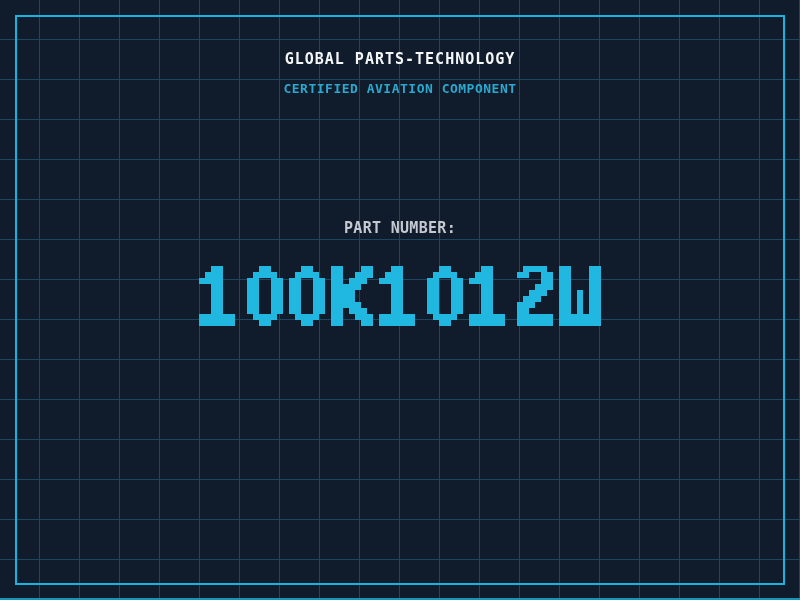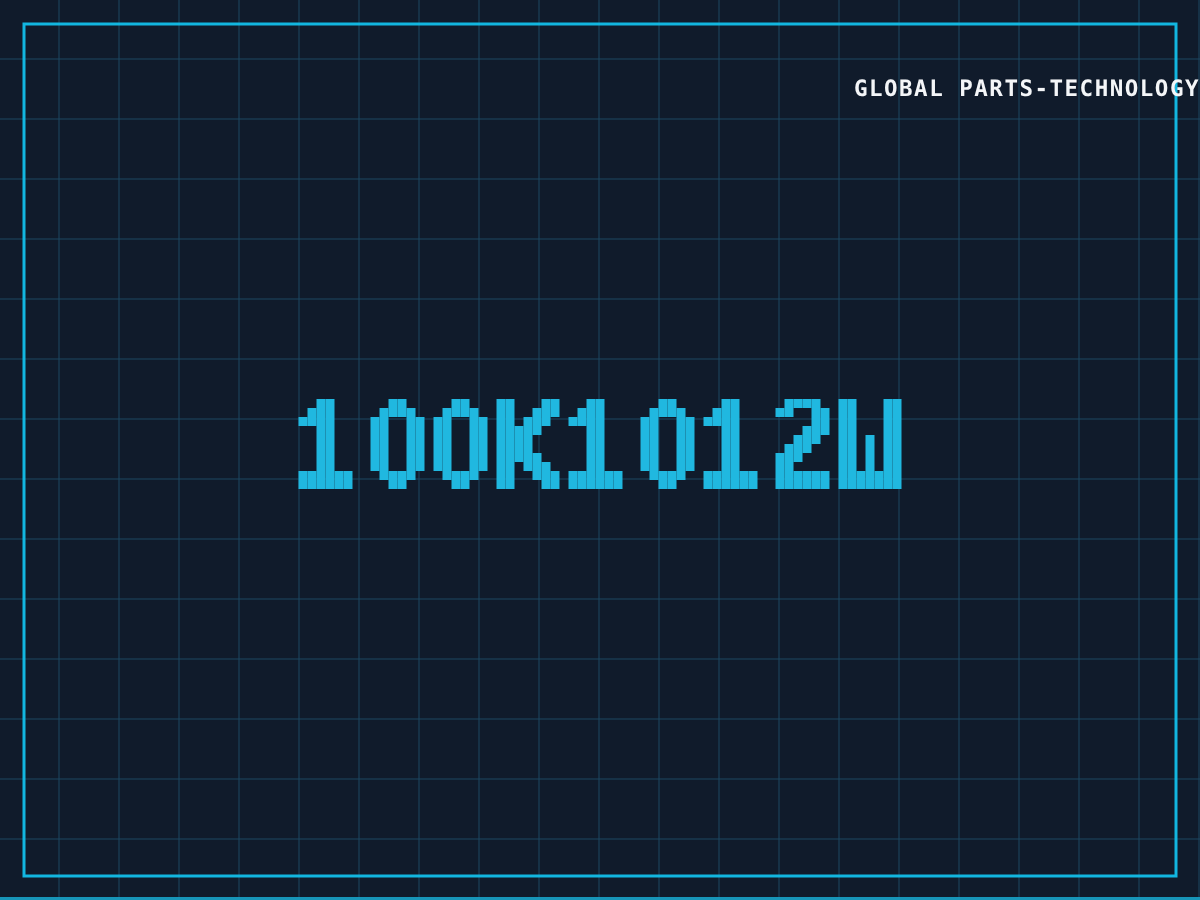--- a/index.html
+++ b/index.html
@@ -29,21 +29,21 @@
   .frame {
     position: absolute;
     left: 15px; top: 15px; right: 15px; bottom: 15px;
     border: 2px solid var(--frame, #12b6e0);
     pointer-events: none;
   }
   .line {
     position: absolute;
     left: 0;
     width: 100%;
-    text-align: right;
+    text-align: center;
     white-space: pre;
   }
   .title {
     top: 50px;
     font-size: 15px;
     font-weight: bold;
     letter-spacing: 1px;
     color: var(--title, #f4f6f8);
   }
   .subtitle {
@@ -81,21 +81,23 @@
 </style>
 </head>
 <body>
 
 <div class="screen" style="--bg: #101b2b; --grid: #1c4761; --frame: #12b6e0; --pn: #20b8e0; --subtitle: #2ba8ce; --title: #f4f6f8; --label: #c5cad2; --footer: #e2e6ea; --edge: #1795b8;">
   <div class="bottom-edge"></div>
   <div class="frame"></div>
 
   <div class="line title">GLOBAL PARTS-TECHNOLOGY</div>
 
+  <div class="line subtitle">CERTIFIED AVIATION COMPONENT</div>
 
+  <div class="line part-label">PART NUMBER:</div>
 
   <div class="pixel-number">
       <div class="pchar" style="grid-template-columns: repeat(7, 6px); grid-auto-rows: 6px;">
         <div></div>
         <div></div>
         <div class="px-on"></div>
         <div class="px-on"></div>
         <div></div>
         <div></div>
         <div></div>

